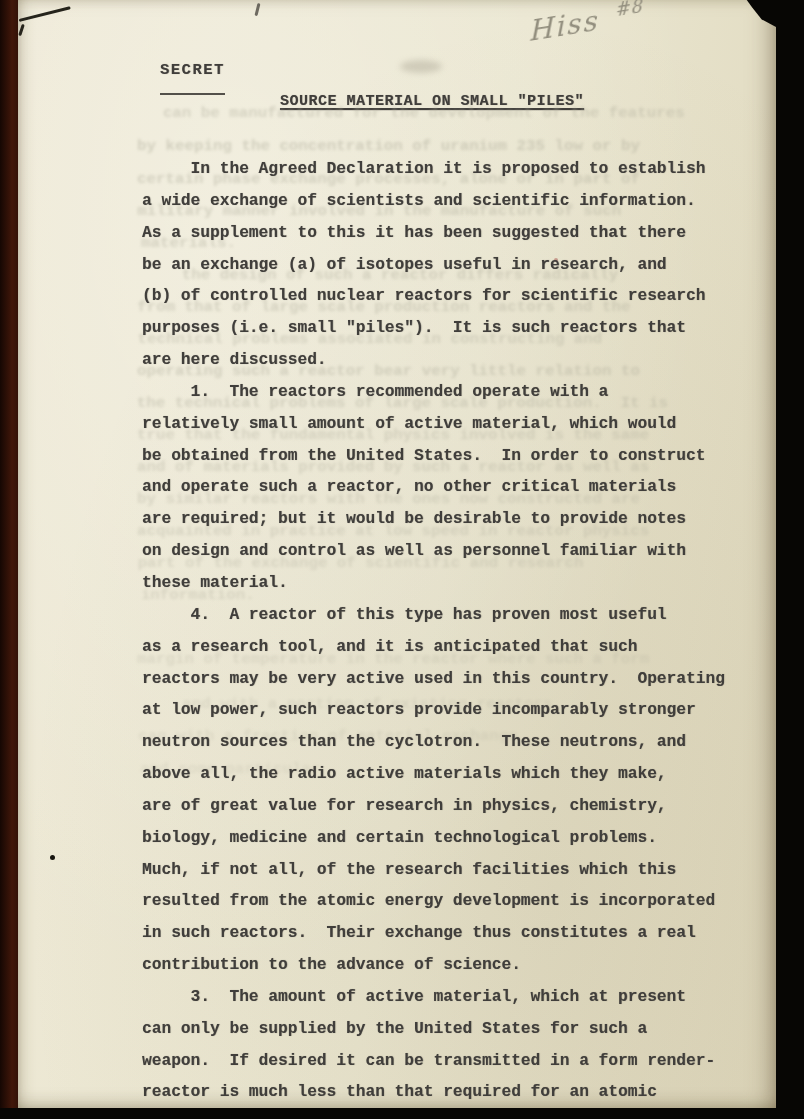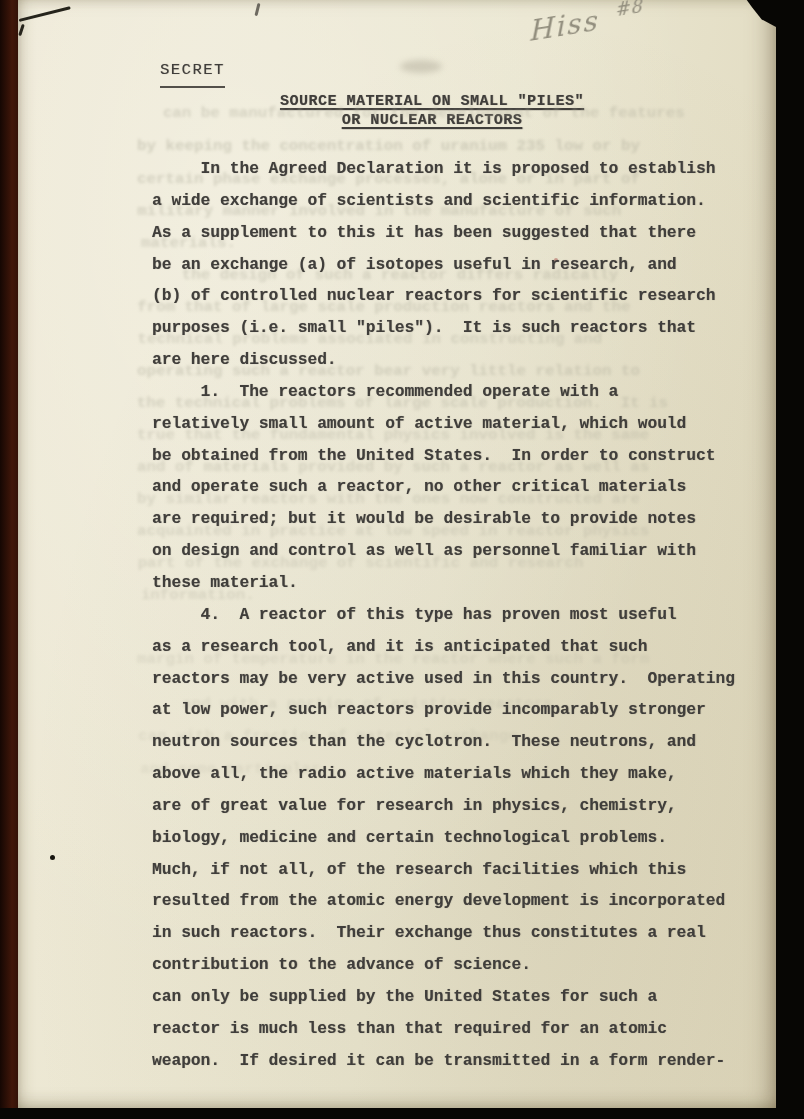--- a/index.html
+++ b/index.html
@@ -71,43 +71,42 @@
     font-size:28px;letter-spacing:2px;
     transform:rotate(-9deg) skewX(-10deg);
     filter:blur(.4px);white-space:nowrap;
   }
   .handwriting .sup{
     font-size:18px;position:relative;top:-11px;margin-left:16px;letter-spacing:1px;
   }
   
   .classification{
     position:absolute;left:142px;top:61px;
-    color:var(--ink,#403e3b);font-weight:normal;font-size:15.5px;letter-spacing:1.5px;
-    border-bottom:2.5px solid rgba(55,52,48,.85);padding-bottom:7px;
+    color:var(--ink,#403e3b);font-weight:bold;font-size:15.5px;letter-spacing:1.5px;
+    border-bottom:2.5px solid rgba(55,52,48,.85);padding-bottom:14px;
     text-shadow:.4px .3px .7px rgba(45,42,38,.5);
   }
   .title-block{
     position:absolute;left:124px;top:93px;width:580px;
     text-align:center;color:var(--ink,#403e3b);
     font-weight:bold;font-size:15px;letter-spacing:.5px;
     text-shadow:.4px .3px .7px rgba(45,42,38,.5);
   }
   .title-line{
     line-height:18.5px;
     text-decoration:underline;text-decoration-thickness:2px;text-underline-offset:3px;
     text-decoration-skip-ink:none;
   }
   .body-text{
     position:absolute;left:124px;top:154px;width:620px;
     color:var(--ink,#403e3b);font-weight:bold;font-size:16.2px;
   }
   .body-line{
     white-space:pre;line-height:31.85px;height:31.85px;
     text-shadow:.4px .3px .8px rgba(45,42,38,.45);
-    margin-left:10px;
   }
   
   .ghost-layer{position:absolute;left:0;top:0;width:100%;height:100%;pointer-events:none;}
   .ghost-line{
     position:absolute;white-space:pre;
     color:var(--bleed,#adab99);font-weight:bold;font-size:15.5px;
     filter:blur(1.7px);
     transform:scaleX(1.02);
   }
 </style>
@@ -126,21 +125,20 @@
     <div class="speck-red"></div>
 
     <div class="handwriting">
       <span>Hiss</span><span class="sup">#8</span>
     </div>
 
     <div class="classification">SECRET</div>
 
     <div class="title-block">
       <div class="title-line">SOURCE MATERIAL ON SMALL "PILES"</div>
-      <div class="title-line">OR NUCLEAR REACTORS</div>
     </div>
 
     <div class="ghost-layer" id="ghost-layer">
         <div class="ghost-line" style="left: 150px; top: 104px; opacity: 0.4;">can be manufactured for the development of the features</div>
         <div class="ghost-line" style="left: 124px; top: 137px; opacity: 0.45;">by keeping the concentration of uranium 235 low or by</div>
         <div class="ghost-line" style="left: 124px; top: 170px; opacity: 0.42;">certain phase exchange processes, alone or in part of</div>
         <div class="ghost-line" style="left: 124px; top: 202px; opacity: 0.42;">military manner involved in the manufacture of such</div>
         <div class="ghost-line" style="left: 124px; top: 234px; opacity: 0.4;">materials.</div>
         <div class="ghost-line" style="left: 168px; top: 266px; opacity: 0.4;">the design of such a reactor differs radically</div>
         <div class="ghost-line" style="left: 124px; top: 298px; opacity: 0.4;">from that of large scale production reactors and the</div>
@@ -179,22 +177,23 @@
         <div class="body-line">reactors may be very active used in this country.  Operating</div>
         <div class="body-line">at low power, such reactors provide incomparably stronger</div>
         <div class="body-line">neutron sources than the cyclotron.  These neutrons, and</div>
         <div class="body-line">above all, the radio active materials which they make,</div>
         <div class="body-line">are of great value for research in physics, chemistry,</div>
         <div class="body-line">biology, medicine and certain technological problems.</div>
         <div class="body-line">Much, if not all, of the research facilities which this</div>
         <div class="body-line">resulted from the atomic energy development is incorporated</div>
         <div class="body-line">in such reactors.  Their exchange thus constitutes a real</div>
         <div class="body-line">contribution to the advance of science.</div>
+        <div class="body-line">     3.  The amount of active material, which at present</div>
         <div class="body-line">can only be supplied by the United States for such a</div>
+        <div class="body-line">weapon.  If desired it can be transmitted in a form render-</div>
         <div class="body-line">reactor is much less than that required for an atomic</div>
-        <div class="body-line">weapon.  If desired it can be transmitted in a form render-</div>
       </div>
 
     <div class="corner-notch"></div>
   </div>
 
   <div class="bottom-strip"></div>
 </div>
 
 </body></html>

